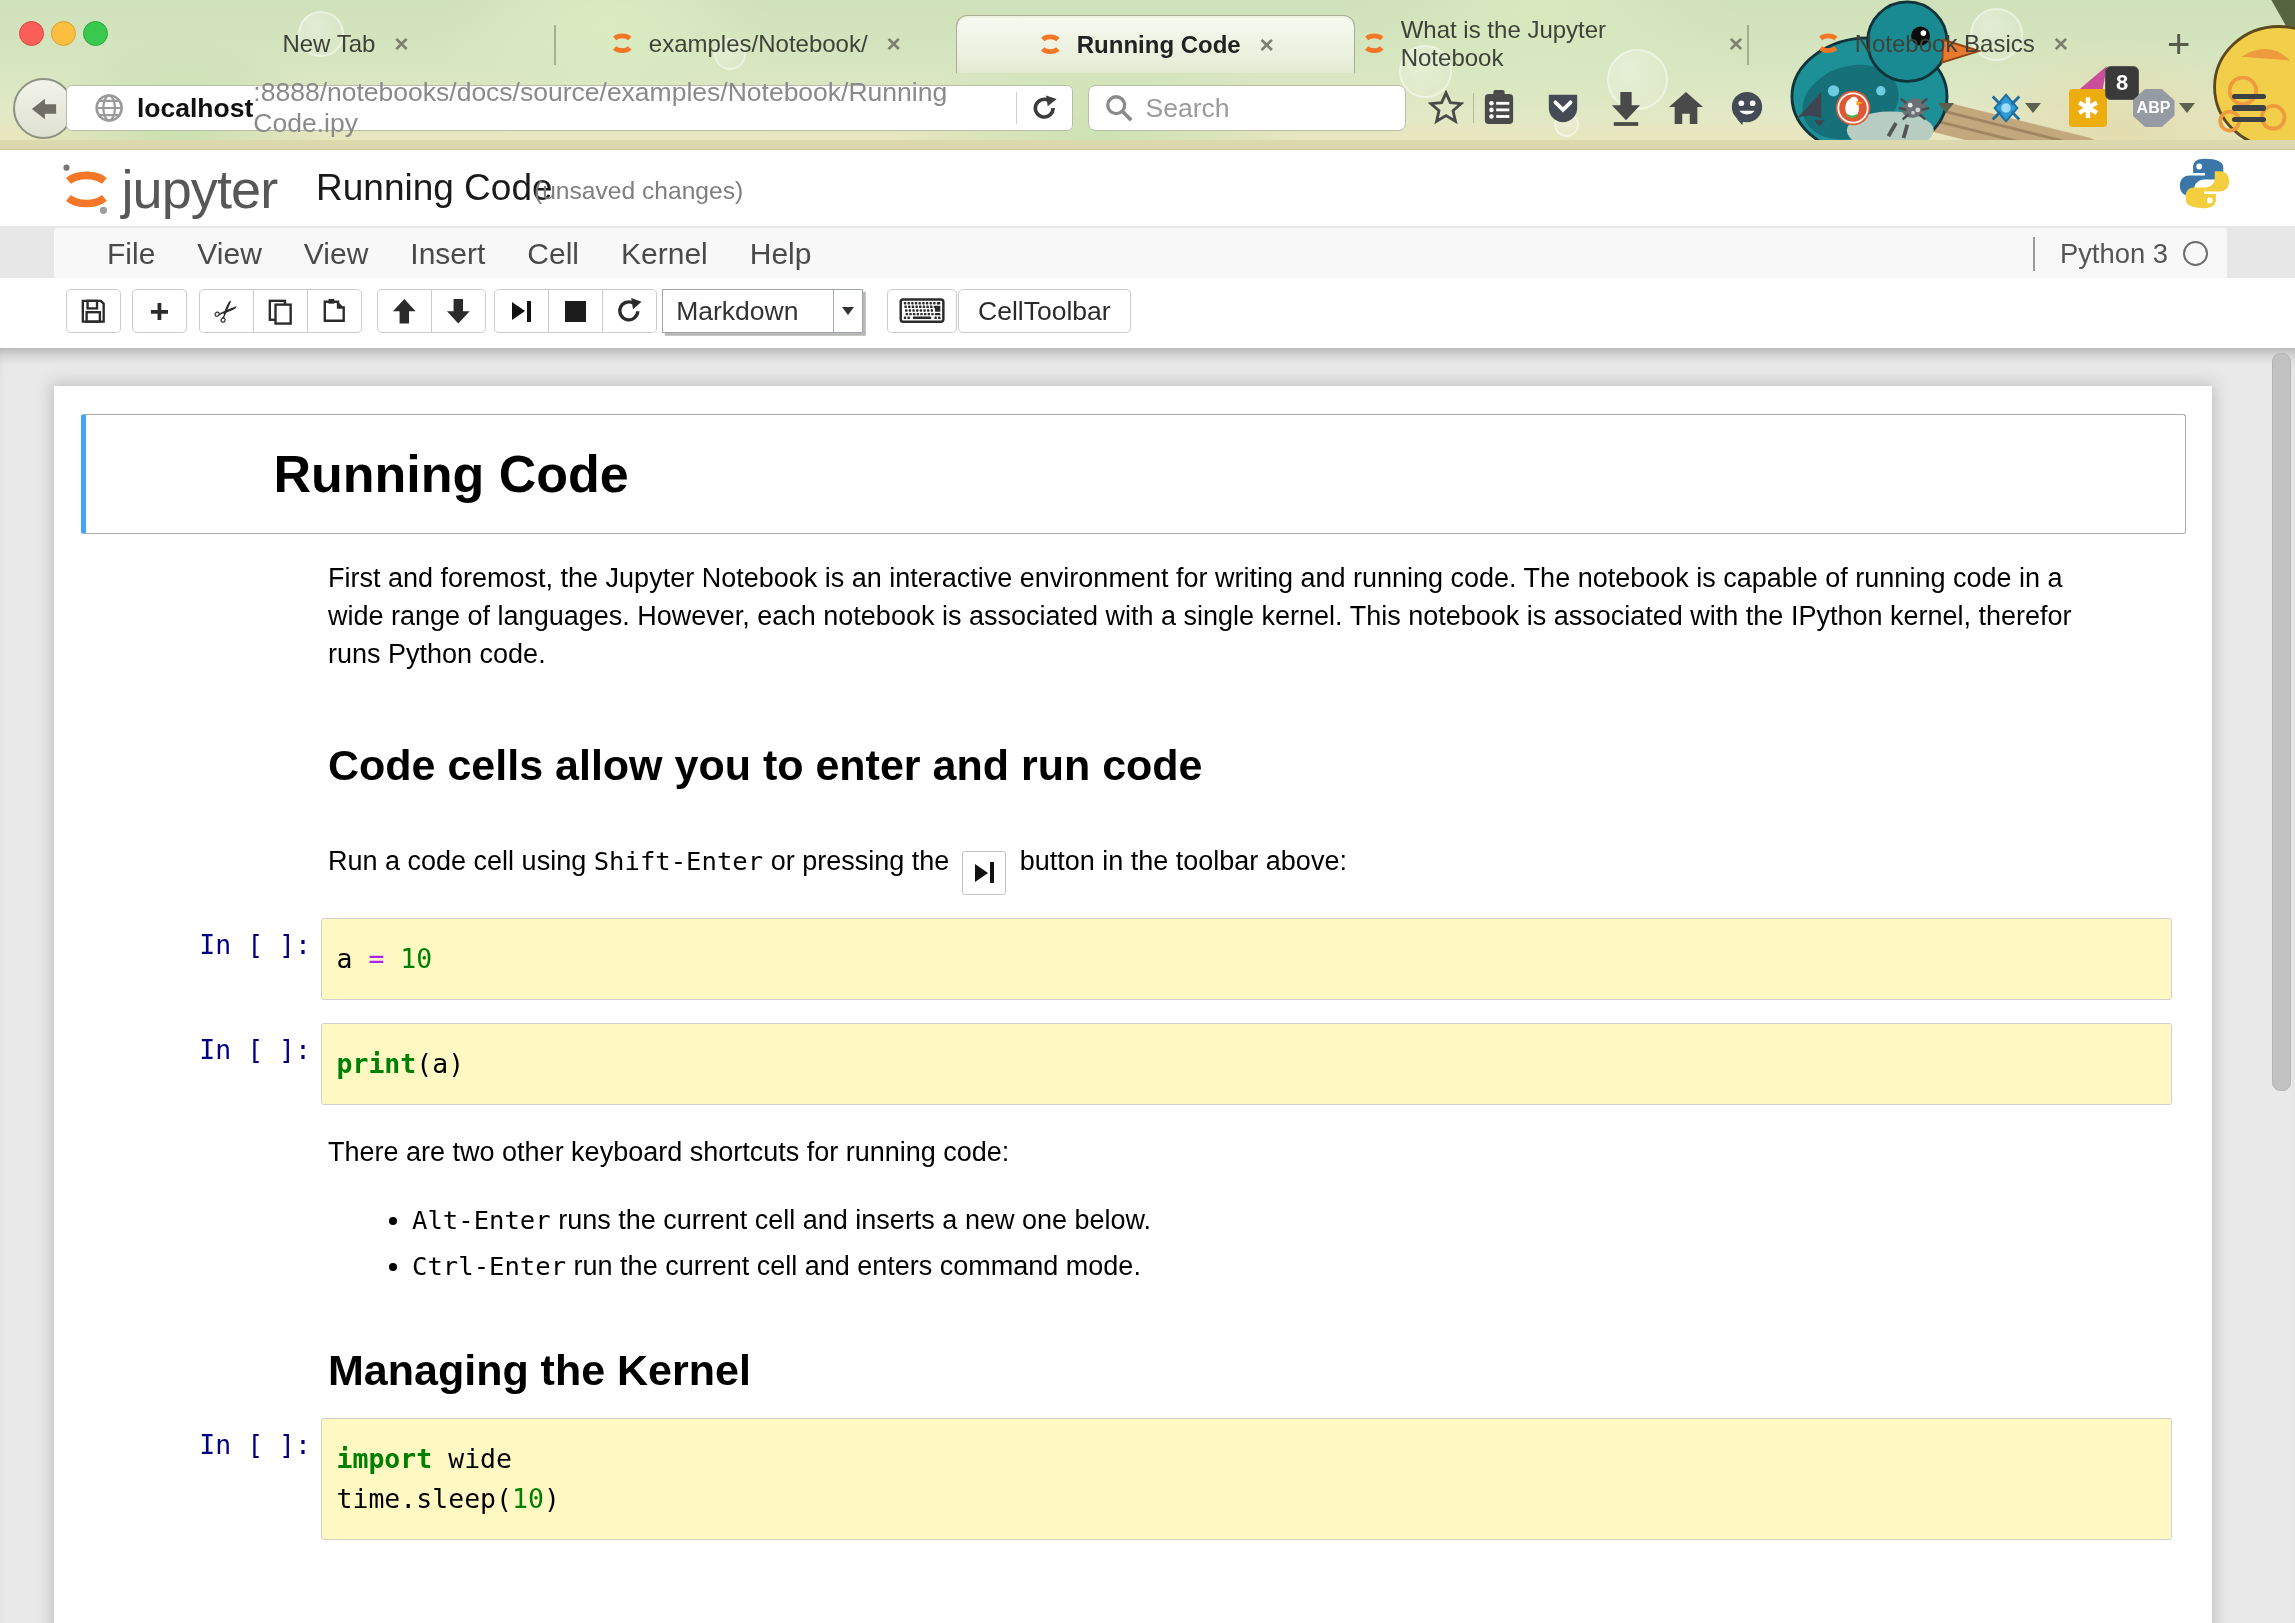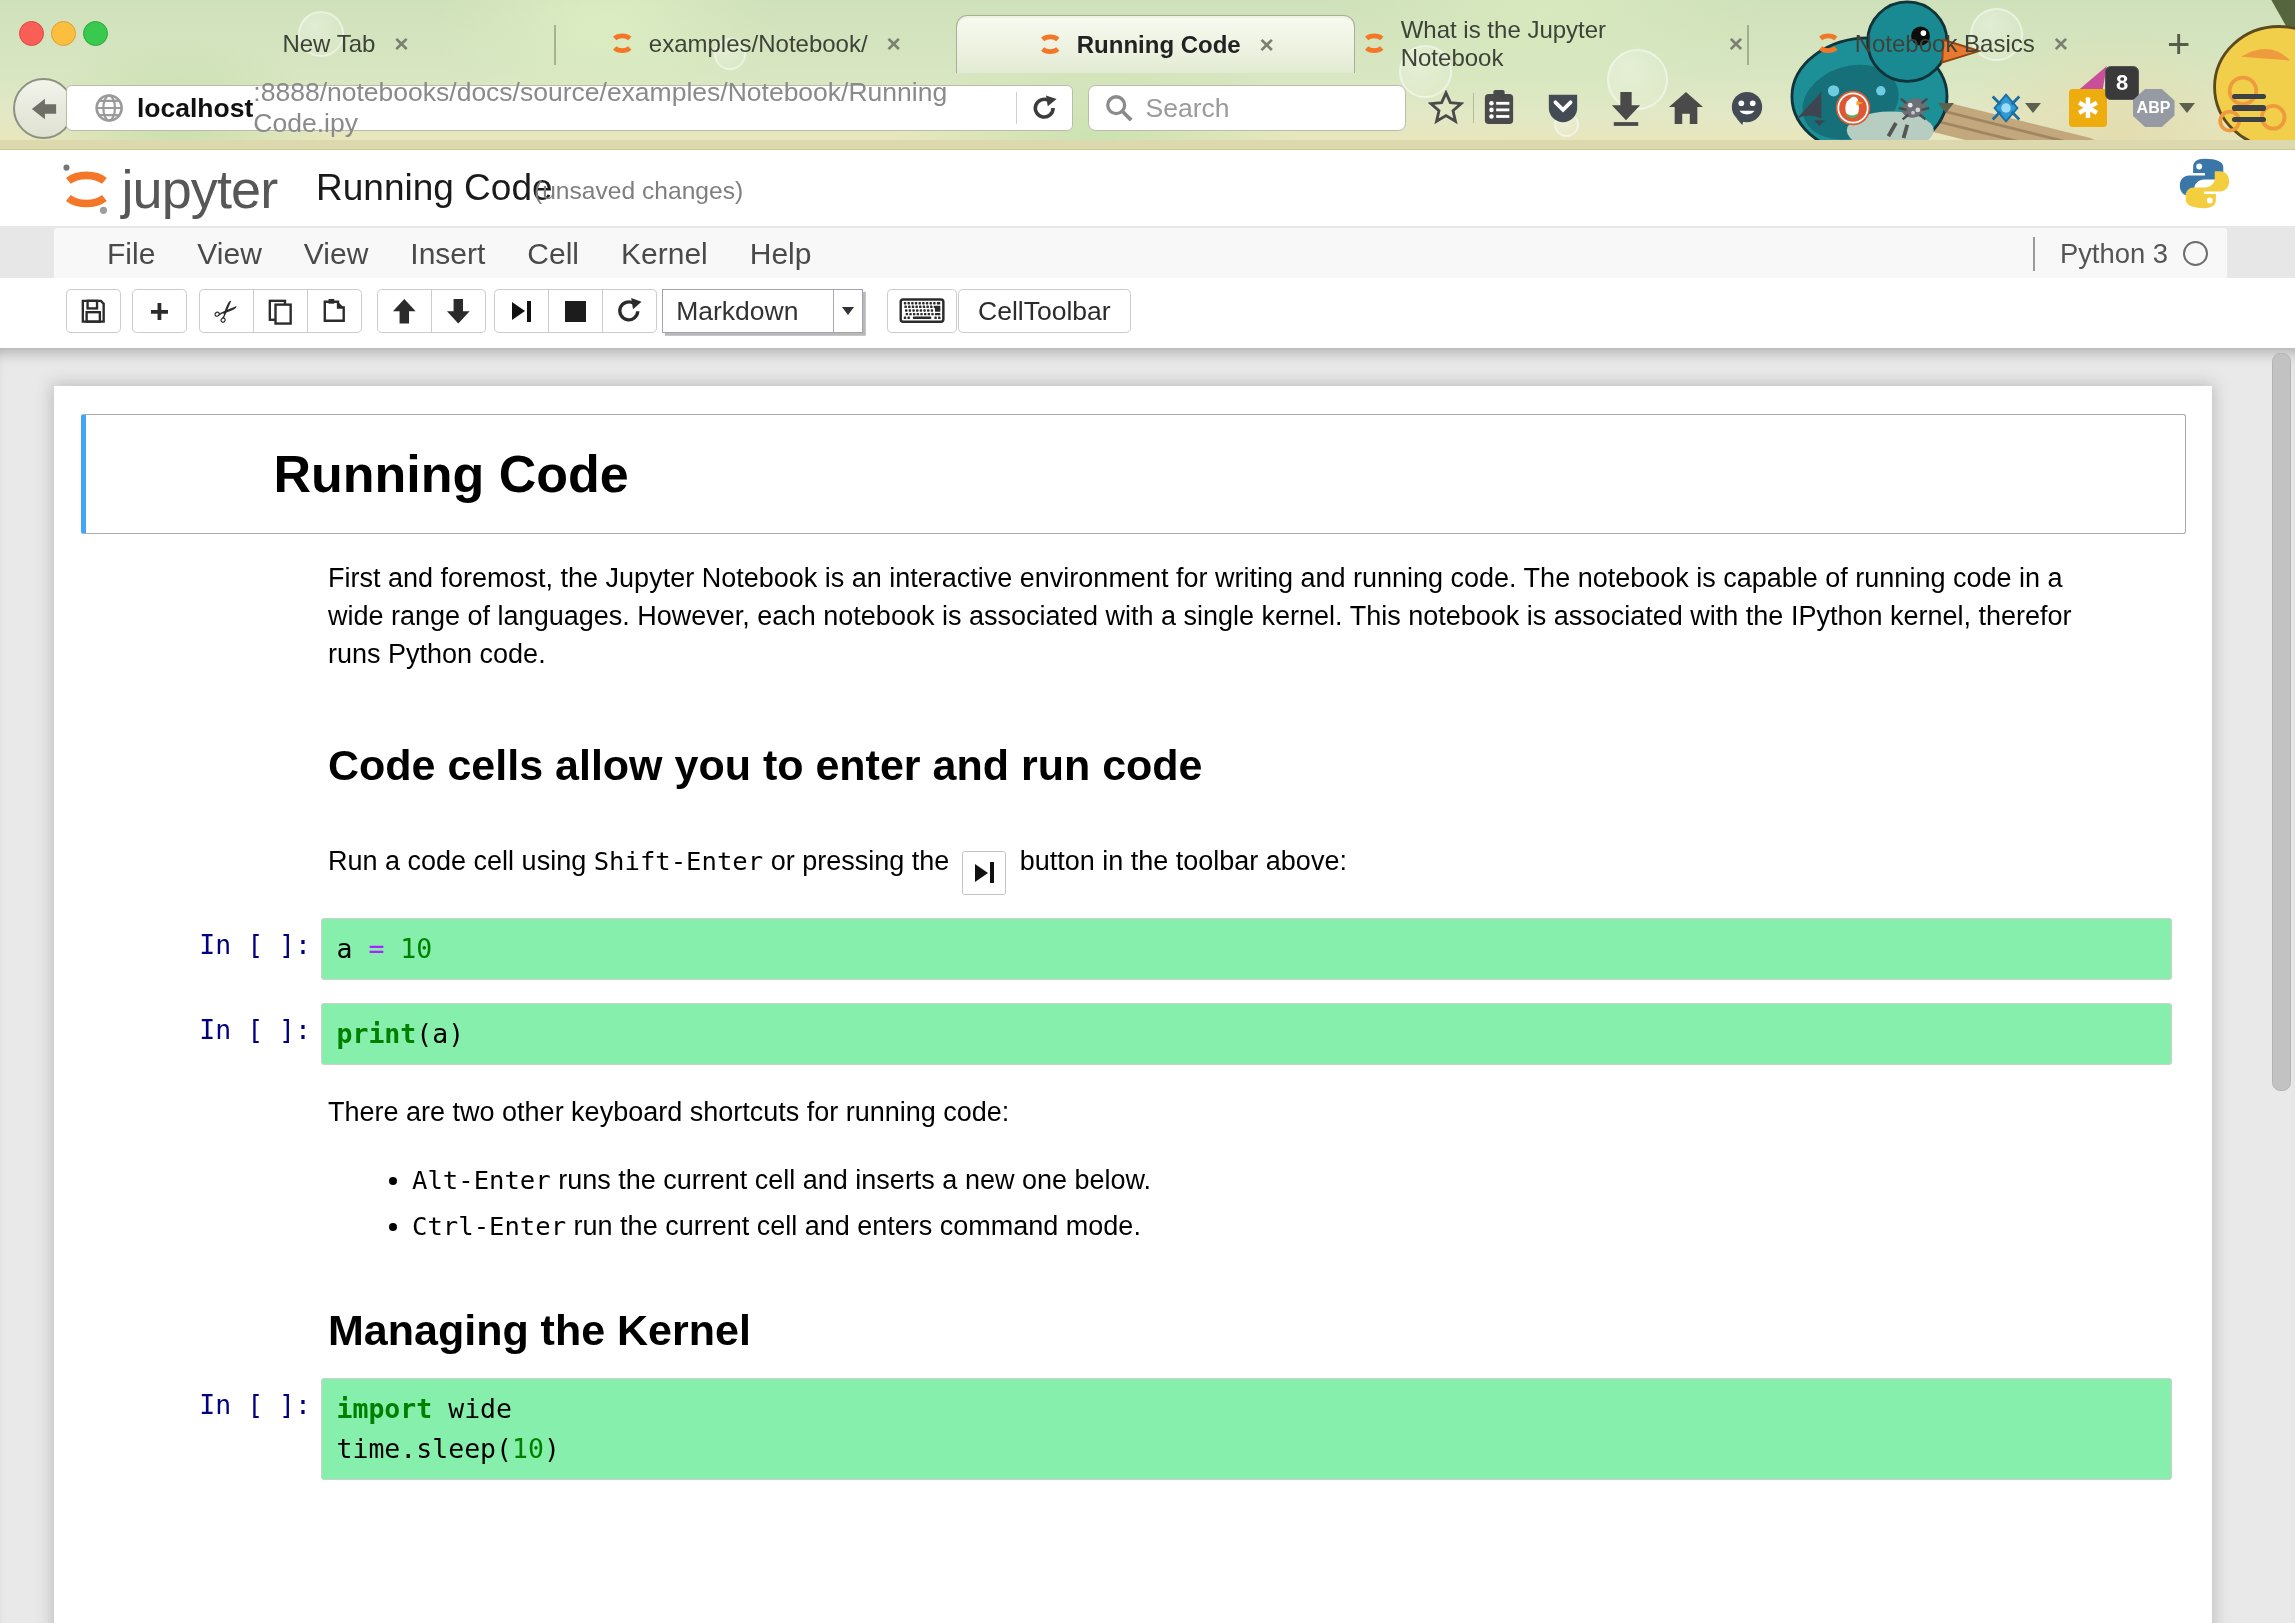--- a/index.html
+++ b/index.html
@@ -96,22 +96,22 @@
   .mono{font-family:"DejaVu Sans Mono","Liberation Mono",monospace;font-size:25.6px;}
   .inline-btn{display:inline-flex;align-items:center;justify-content:center;width:42px;height:42px;border:0.9px solid #c3c3c3;
       border-radius:2.8px;background:#fff;vertical-align:-12.3px;margin:0 5.7px;}
   .run-glyph{display:flex;align-items:center;}
   .run-glyph .tri{width:0;height:0;border-top:9.5px solid transparent;border-bottom:9.5px solid transparent;border-left:13.2px solid #111;}
   .run-glyph .bar{width:3.8px;height:21px;background:#111;margin-left:1.9px;}
   .mini-stop{width:19px;height:19px;background:#1c1c1c;}
   .code-row{display:flex;margin:23px 40px 21px 0;}
   .prompt{width:257px;text-align:right;font-family:"DejaVu Sans Mono","Liberation Mono",monospace;
       font-size:26.5px;color:#000080;padding-top:11.4px;box-sizing:border-box;}
-  .inputbox{flex:1;margin-left:9.5px;background:#86efac;border:0.9px solid #cfcfcf;border-radius:2.8px;
-      padding:10px 15px;font-family:"DejaVu Sans Mono","Liberation Mono",monospace;font-size:26.5px;line-height:40px;color:#000;}
+  .inputbox{flex:1;margin-left:9.5px;background:#fef9c3;border:0.9px solid #cfcfcf;border-radius:2.8px;
+      padding:20px 15px;font-family:"DejaVu Sans Mono","Liberation Mono",monospace;font-size:26.5px;line-height:40px;color:#000;}
   .cm-kw{color:#008000;font-weight:bold;}
   .cm-num{color:#008000;}
   .cm-op{color:#aa22ff;}
   ul.shortcuts{margin:28px 0 0 0;padding-left:358px;}
   ul.shortcuts li{font-size:27px;line-height:42px;margin-bottom:3.8px;color:#000;}
   .scroll-thumb{position:absolute;left:2272px;top:353px;width:17px;height:736px;border-radius:8.5px;background:#c2c2c2;border:0.9px solid #b2b2b2;}
   
   .bird{position:absolute;pointer-events:none;}
 </style>
 </head>

